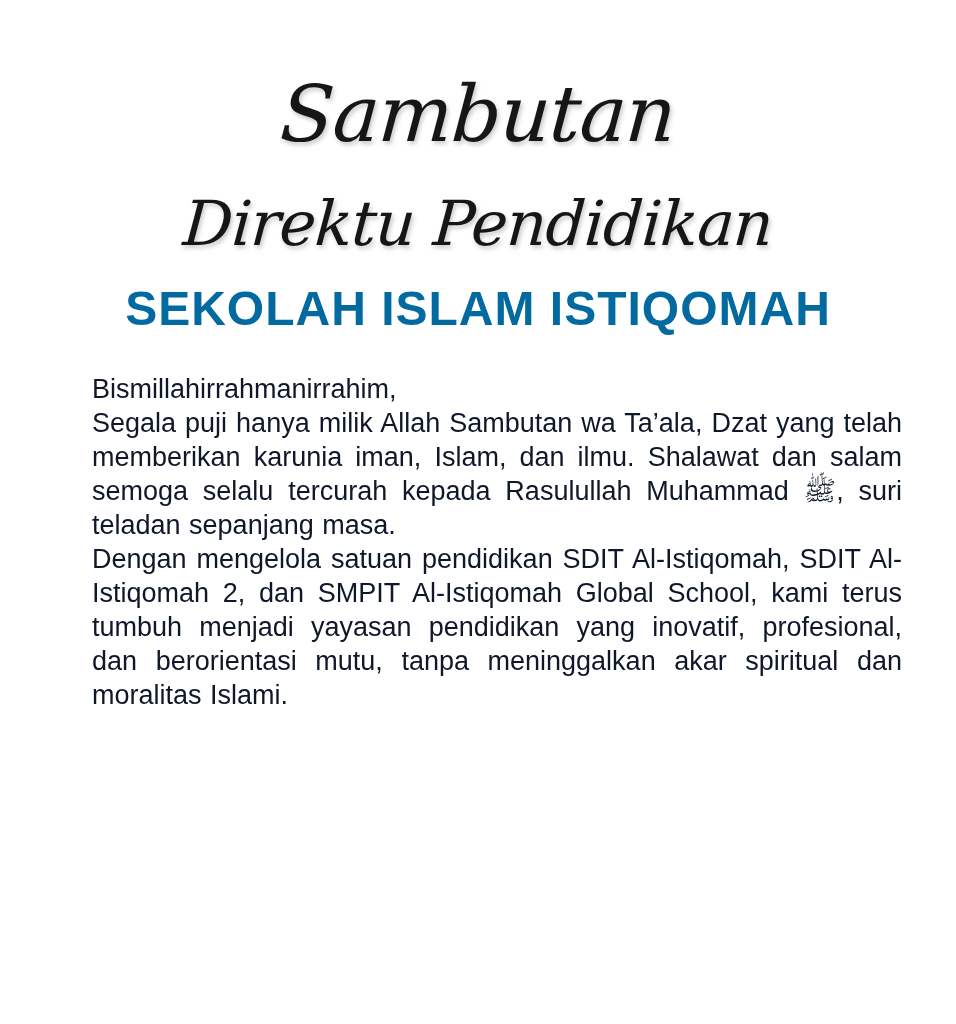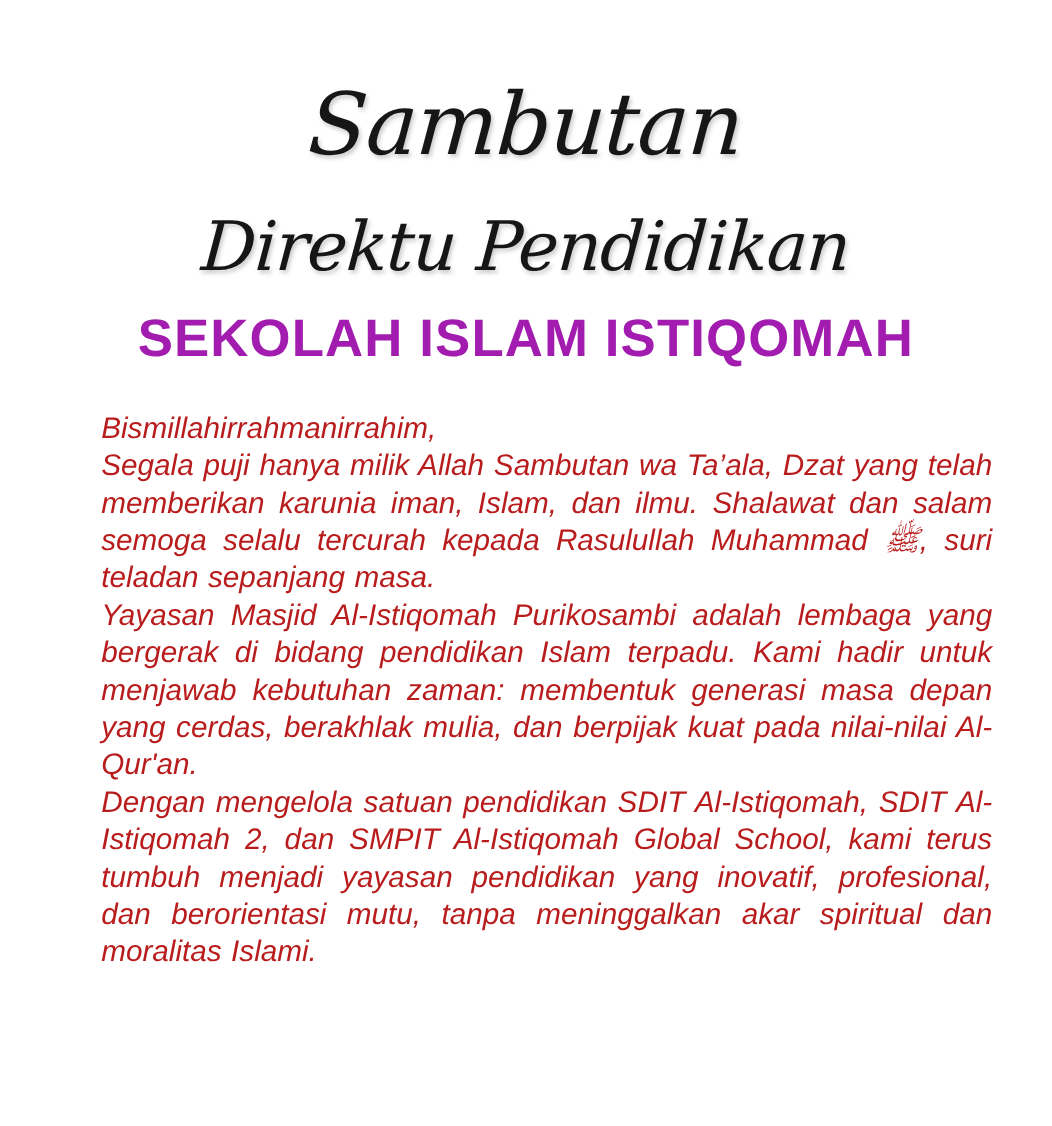--- a/index.html
+++ b/index.html
@@ -35,49 +35,47 @@
   .script-line-2 {
     font-size: 62px;
     line-height: 104px;
   }
   .main-title {
     margin: 6px 20px 0 20px;
     font-size: 48px;
     line-height: 54px;
     font-weight: 800;
     letter-spacing: 1px;
-    color: #a21caf;
+    color: #0369a1;
     text-align: center;
     white-space: nowrap;
   }
   .article {
     margin: 36px 54px 0 92px;
-    color: #b91c1c;
+    color: #0f172a;
     font-size: 27px;
     line-height: 34px;
     text-align: justify;
     word-spacing: 1px;
-    font-style: italic;
   }
   .article p {
     margin: 0;
     padding: 0;
   }
 </style>
 </head>
 <body>
 
 <div class="page">
 
   <div class="header">
     <div class="script-line script-line-1">Sambutan</div>
     <div class="script-line script-line-2">Direktu Pendidikan</div>
     <h1 class="main-title">SEKOLAH ISLAM ISTIQOMAH</h1>
   </div>
 
   <div class="article">
     <p>Bismillahirrahmanirrahim,</p>
     <p>Segala puji hanya milik Allah Sambutan wa Ta’ala, Dzat yang telah memberikan karunia iman, Islam, dan ilmu. Shalawat dan salam semoga selalu tercurah kepada Rasulullah Muhammad ﷺ, suri teladan sepanjang masa.</p>
-    <p>Yayasan Masjid Al-Istiqomah Purikosambi adalah lembaga yang bergerak di bidang pendidikan Islam terpadu. Kami hadir untuk menjawab kebutuhan zaman: membentuk generasi masa depan yang cerdas, berakhlak mulia, dan berpijak kuat pada nilai-nilai Al-Qur'an.</p>
     <p>Dengan mengelola satuan pendidikan SDIT Al-Istiqomah, SDIT Al-Istiqomah 2, dan SMPIT Al-Istiqomah Global School, kami terus tumbuh menjadi yayasan pendidikan yang inovatif, profesional, dan berorientasi mutu, tanpa meninggalkan akar spiritual dan moralitas Islami.</p>
   </div>
 
 </div>
 
 </body></html>

